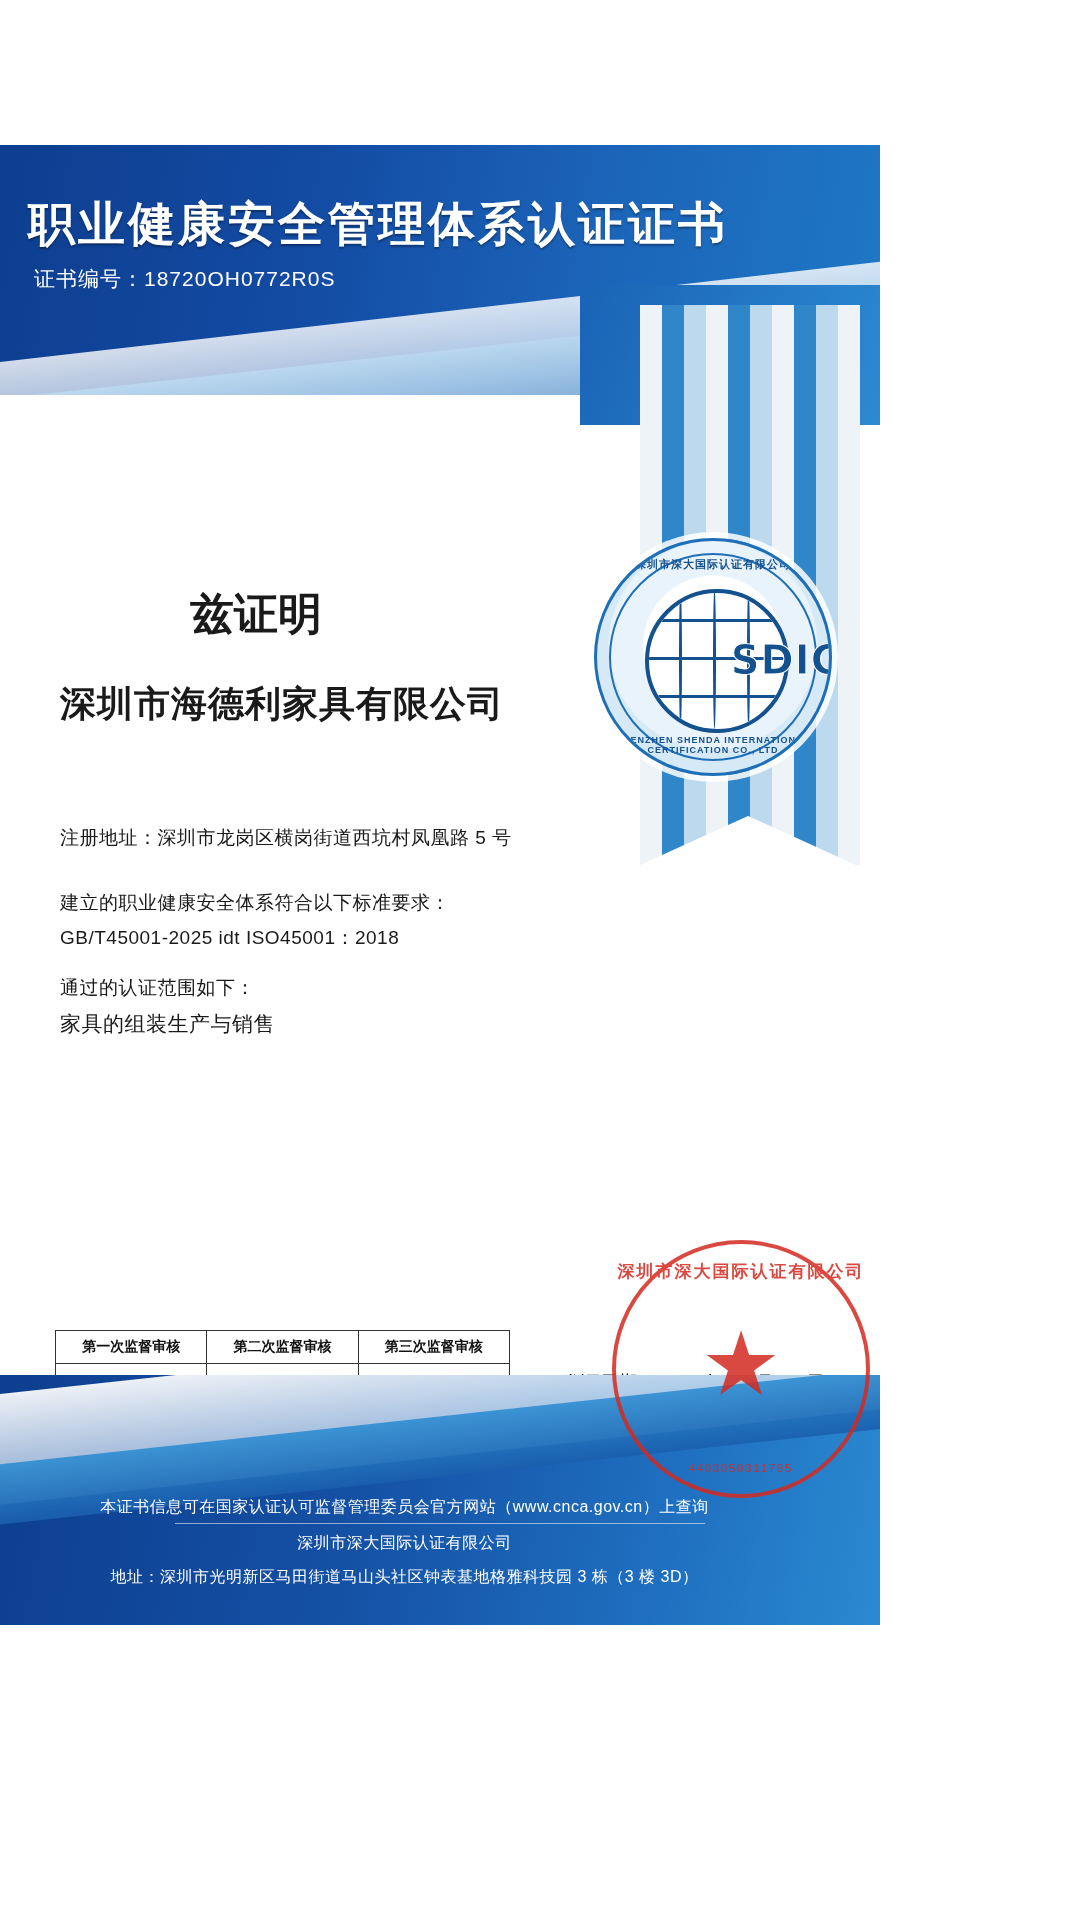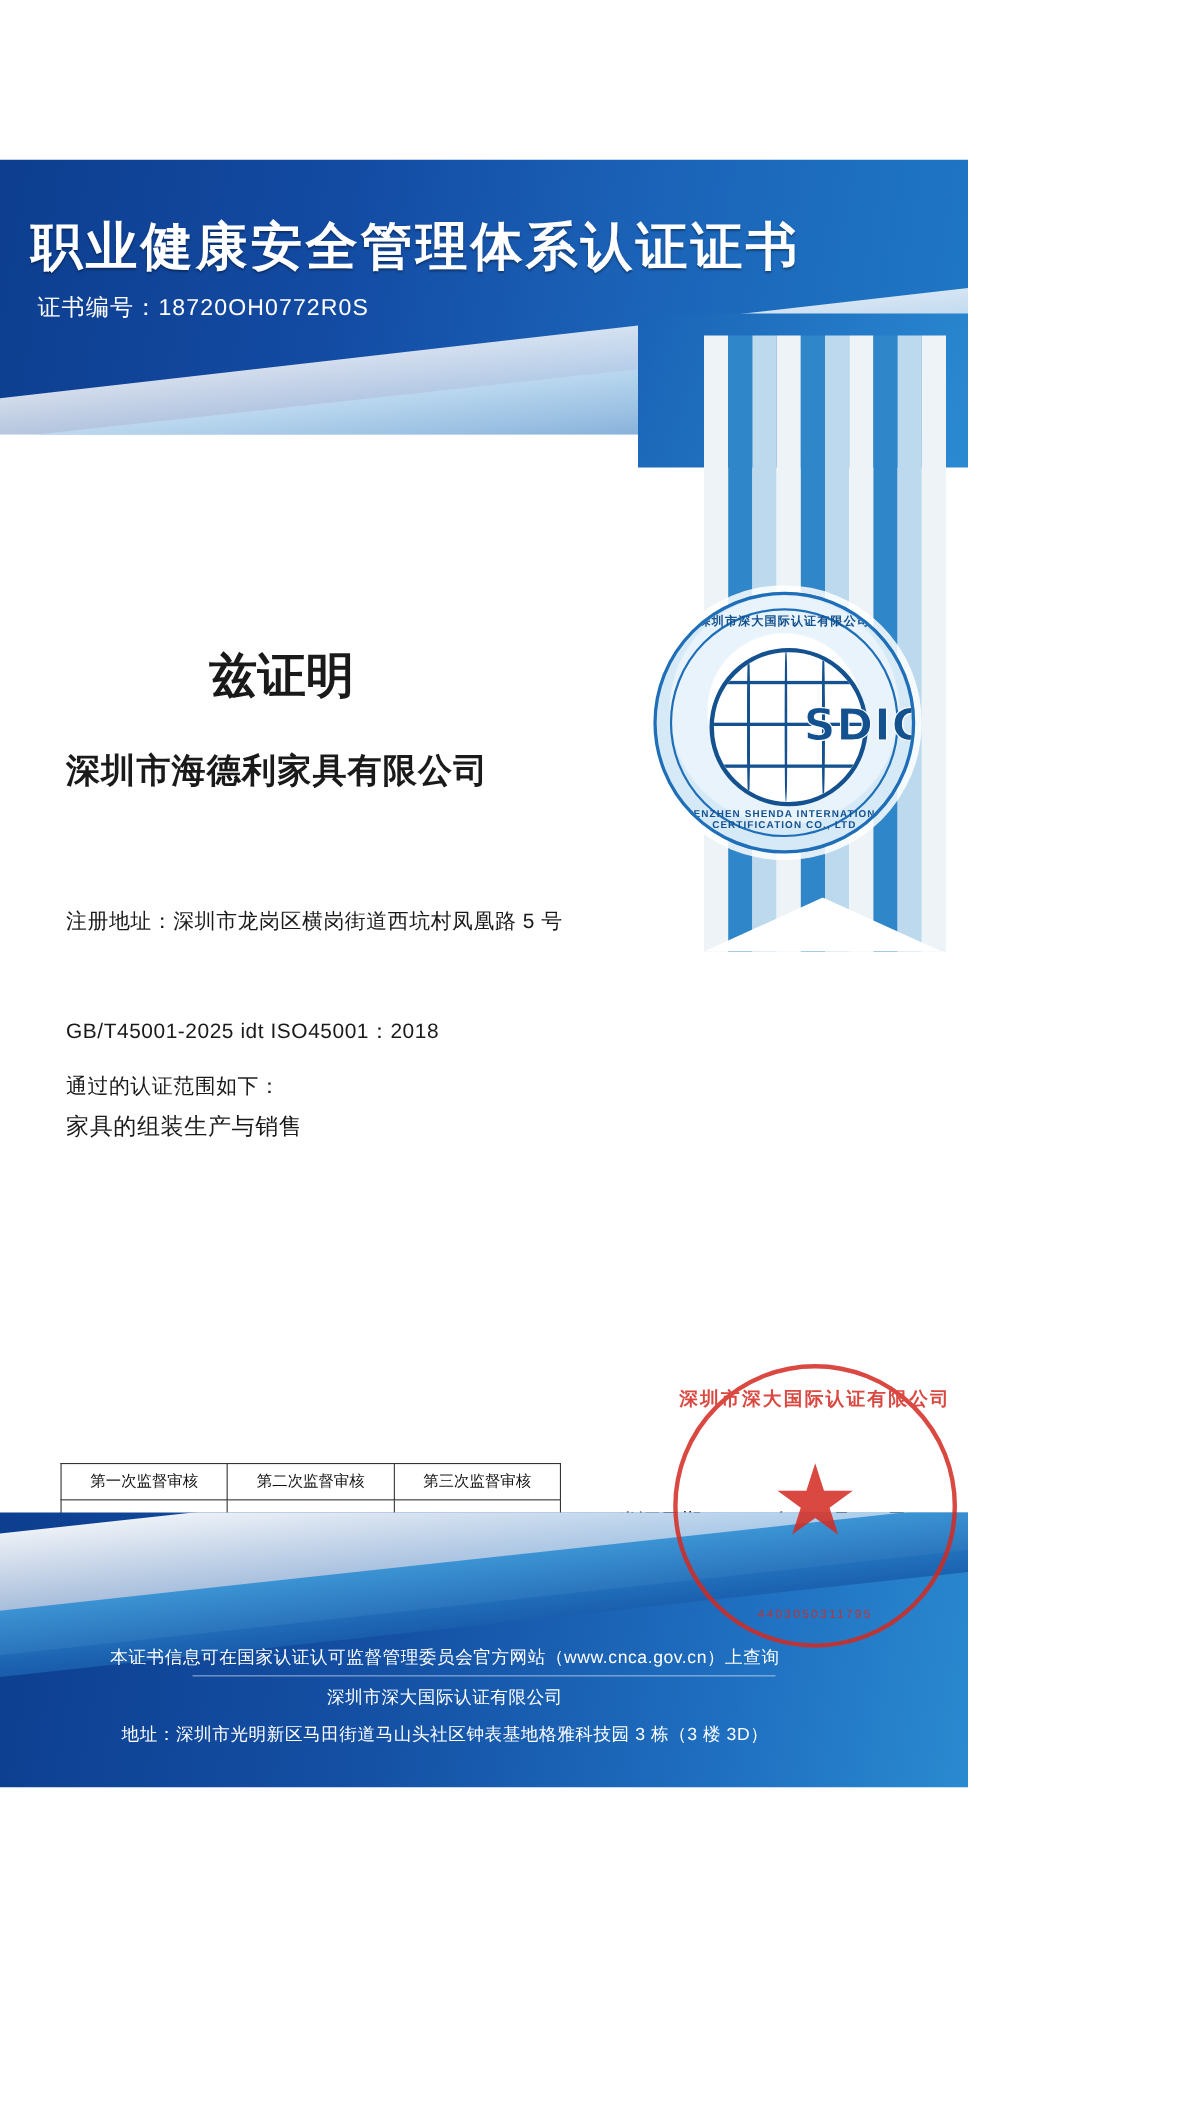--- a/index.html
+++ b/index.html
@@ -202,21 +202,21 @@
     font-family: "DejaVu Sans", sans-serif;
     font-size: 44px;
     font-weight: bold;
     color: #1a1a1a;
   }
   .company-name {
     position: absolute;
     left: 60px;
     top: 285px;
     font-family: "DejaVu Sans", sans-serif;
-    font-size: 31px;
+    font-size: 36px;
     font-weight: bold;
     color: #1a1a1a;
     letter-spacing: 1px;
   }
   .info-line {
     position: absolute;
     left: 60px;
     font-size: 19px;
     color: #1a1a1a;
     letter-spacing: 0.5px;
@@ -235,21 +235,21 @@
     left: 55px;
     top: 935px;
     width: 455px;
     border-collapse: collapse;
     font-size: 14px;
     color: #111;
   }
   .audit-table th, .audit-table td {
     border: 1px solid #333;
     text-align: center;
-    font-weight: normal;
+    font-weight: bold;
   }
   .audit-table th { height: 30px; }
   .audit-table td { height: 52px; }
   .audit-note {
     position: absolute;
     left: 55px;
     top: 1075px;
     width: 470px;
     text-align: center;
     font-size: 12px;
@@ -409,20 +409,21 @@
       <div class="lon" style="left:98px;"></div>
     </div>
     <div class="sdic-text">SDIC</div>
     <div class="seal-bottom-text">SHENZHEN SHENDA INTERNATIONAL CERTIFICATION CO., LTD</div>
   </div>
 
   <div class="body-area">
     <div class="zi-zheng-ming">兹证明</div>
     <div class="company-name">深圳市海德利家具有限公司</div>
     <div class="info-line l-address">注册地址：深圳市龙岗区横岗街道西坑村凤凰路 5 号</div>
+    <div class="info-line l-std-head">建立的职业健康安全体系符合以下标准要求：</div>
     <div class="info-line l-std-val">GB/T45001-2025 idt ISO45001：2018</div>
     <div class="info-line l-scope-head">通过的认证范围如下：</div>
     <div class="info-line l-scope-val">家具的组装生产与销售</div>
 
     <table class="audit-table">
       <thead>
         <tr>
           <th>第一次监督审核</th>
           <th>第二次监督审核</th>
           <th>第三次监督审核</th>

